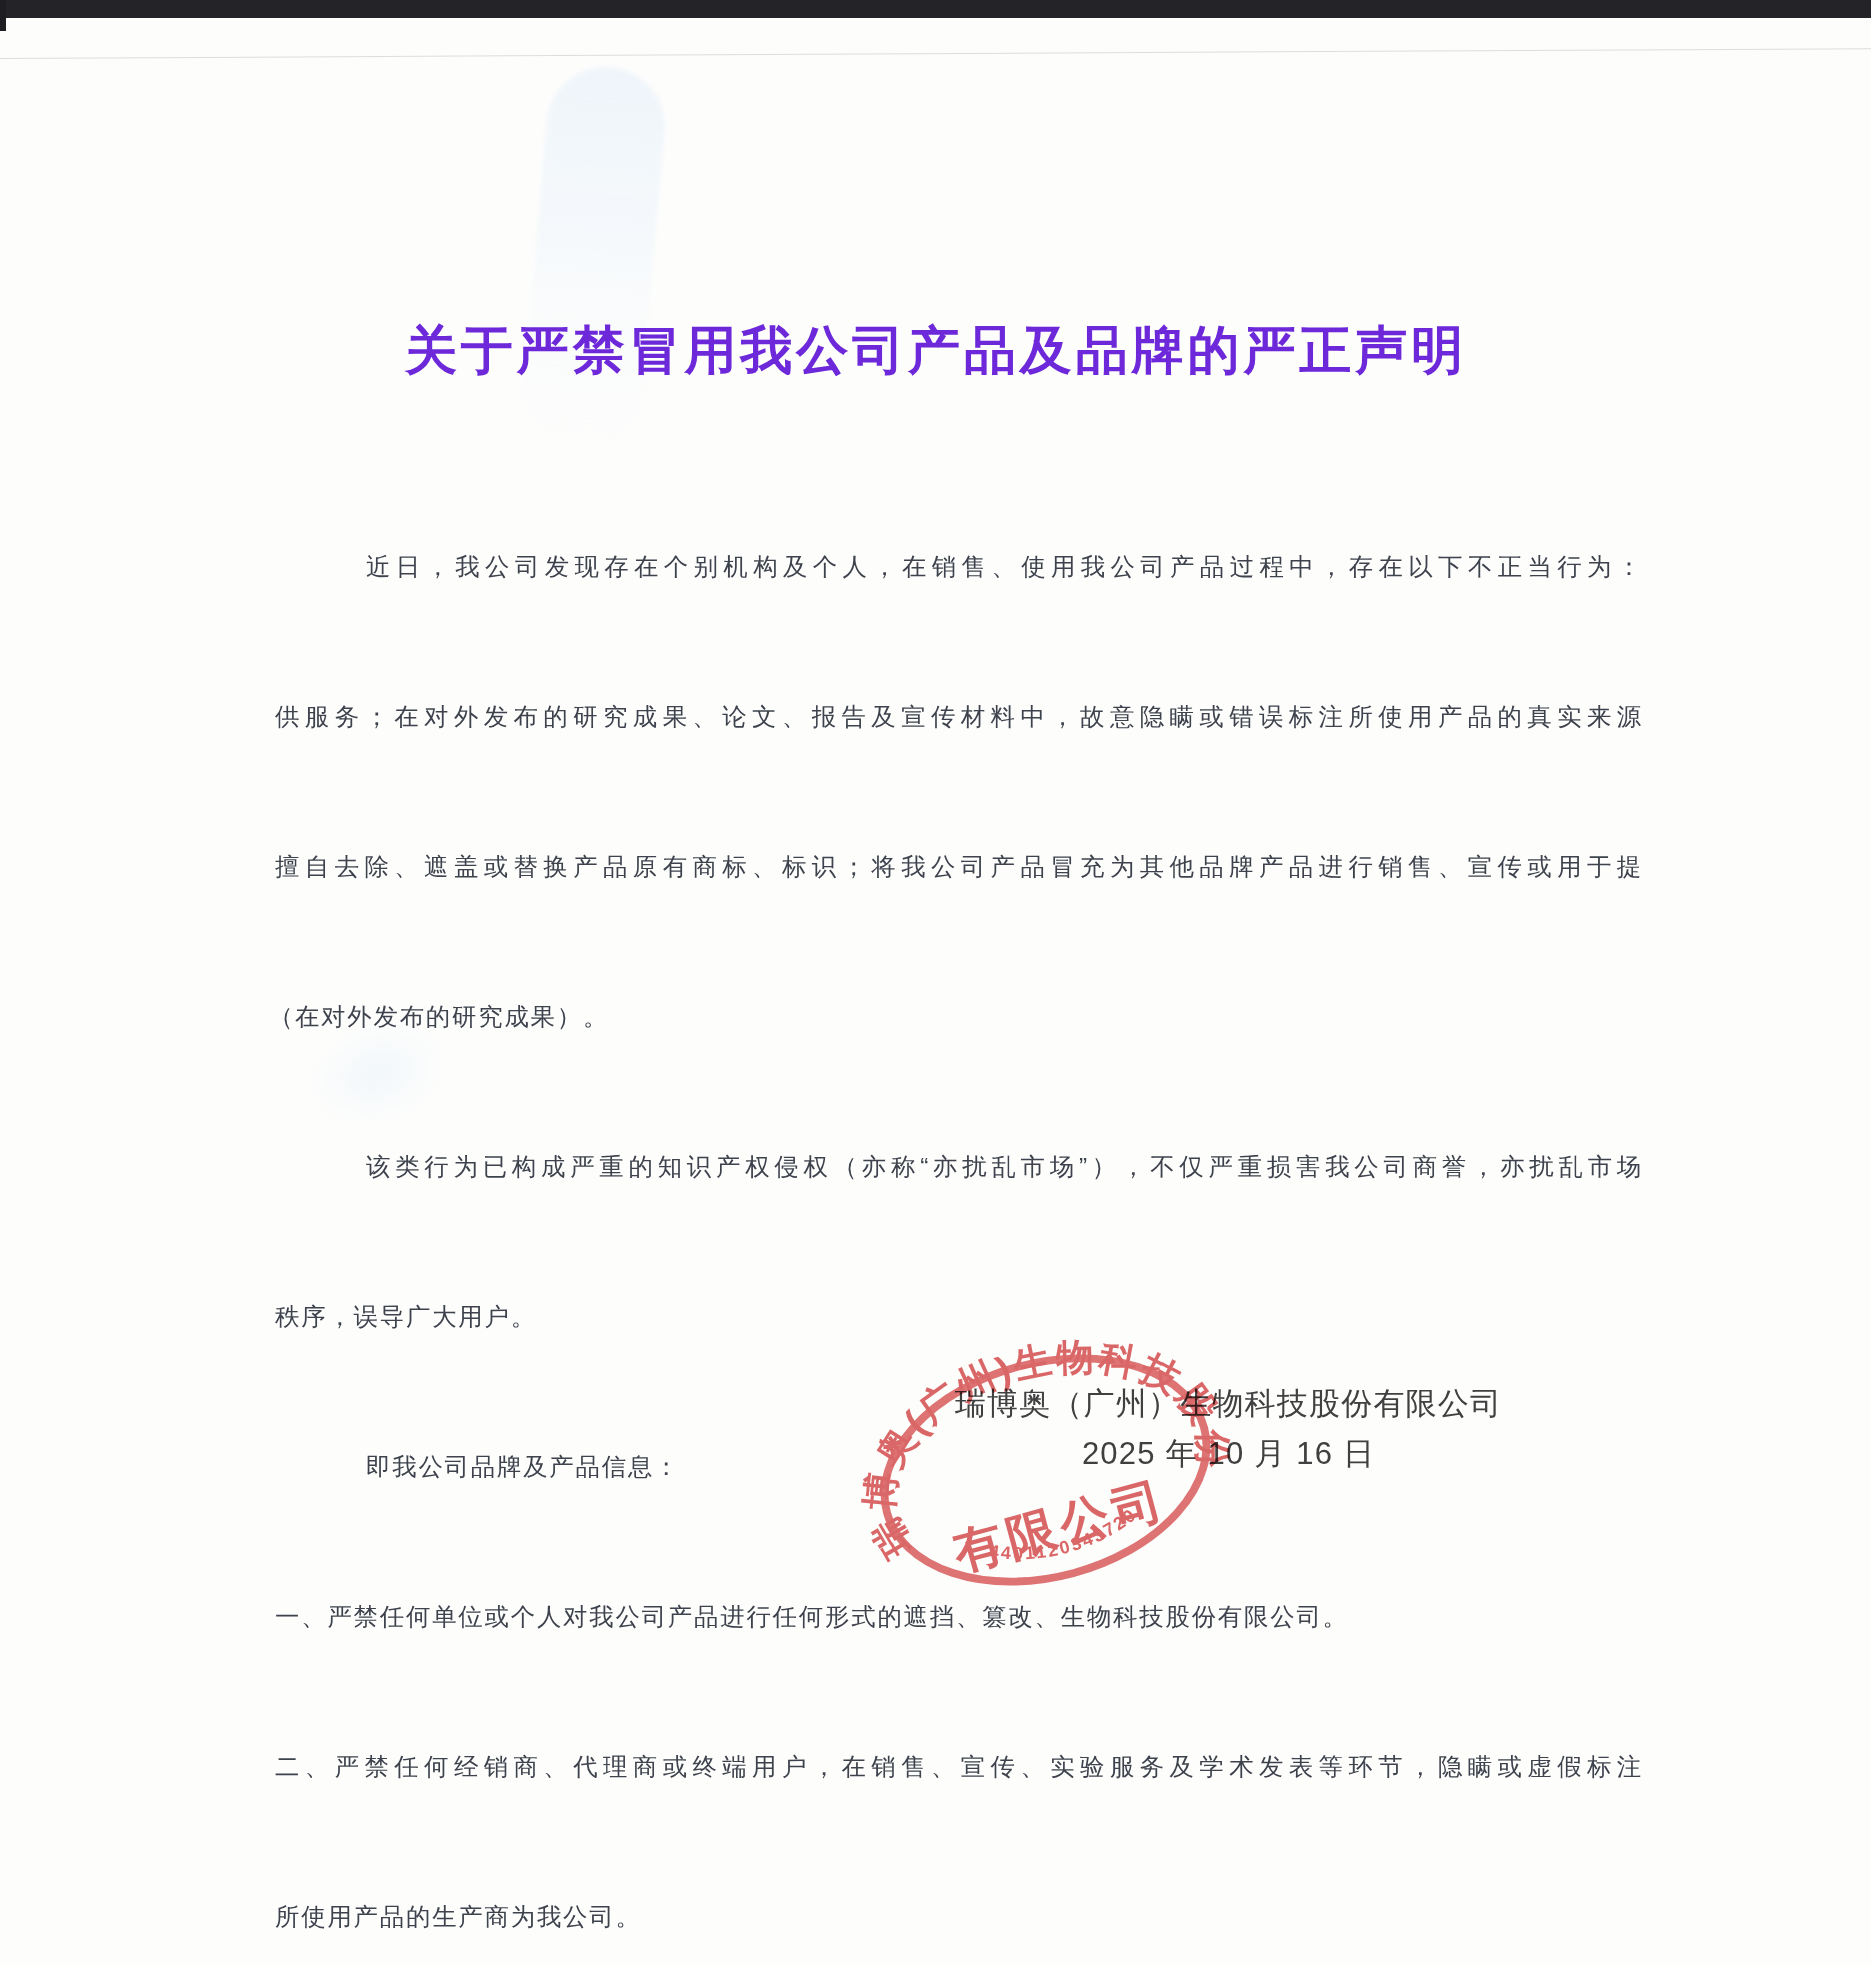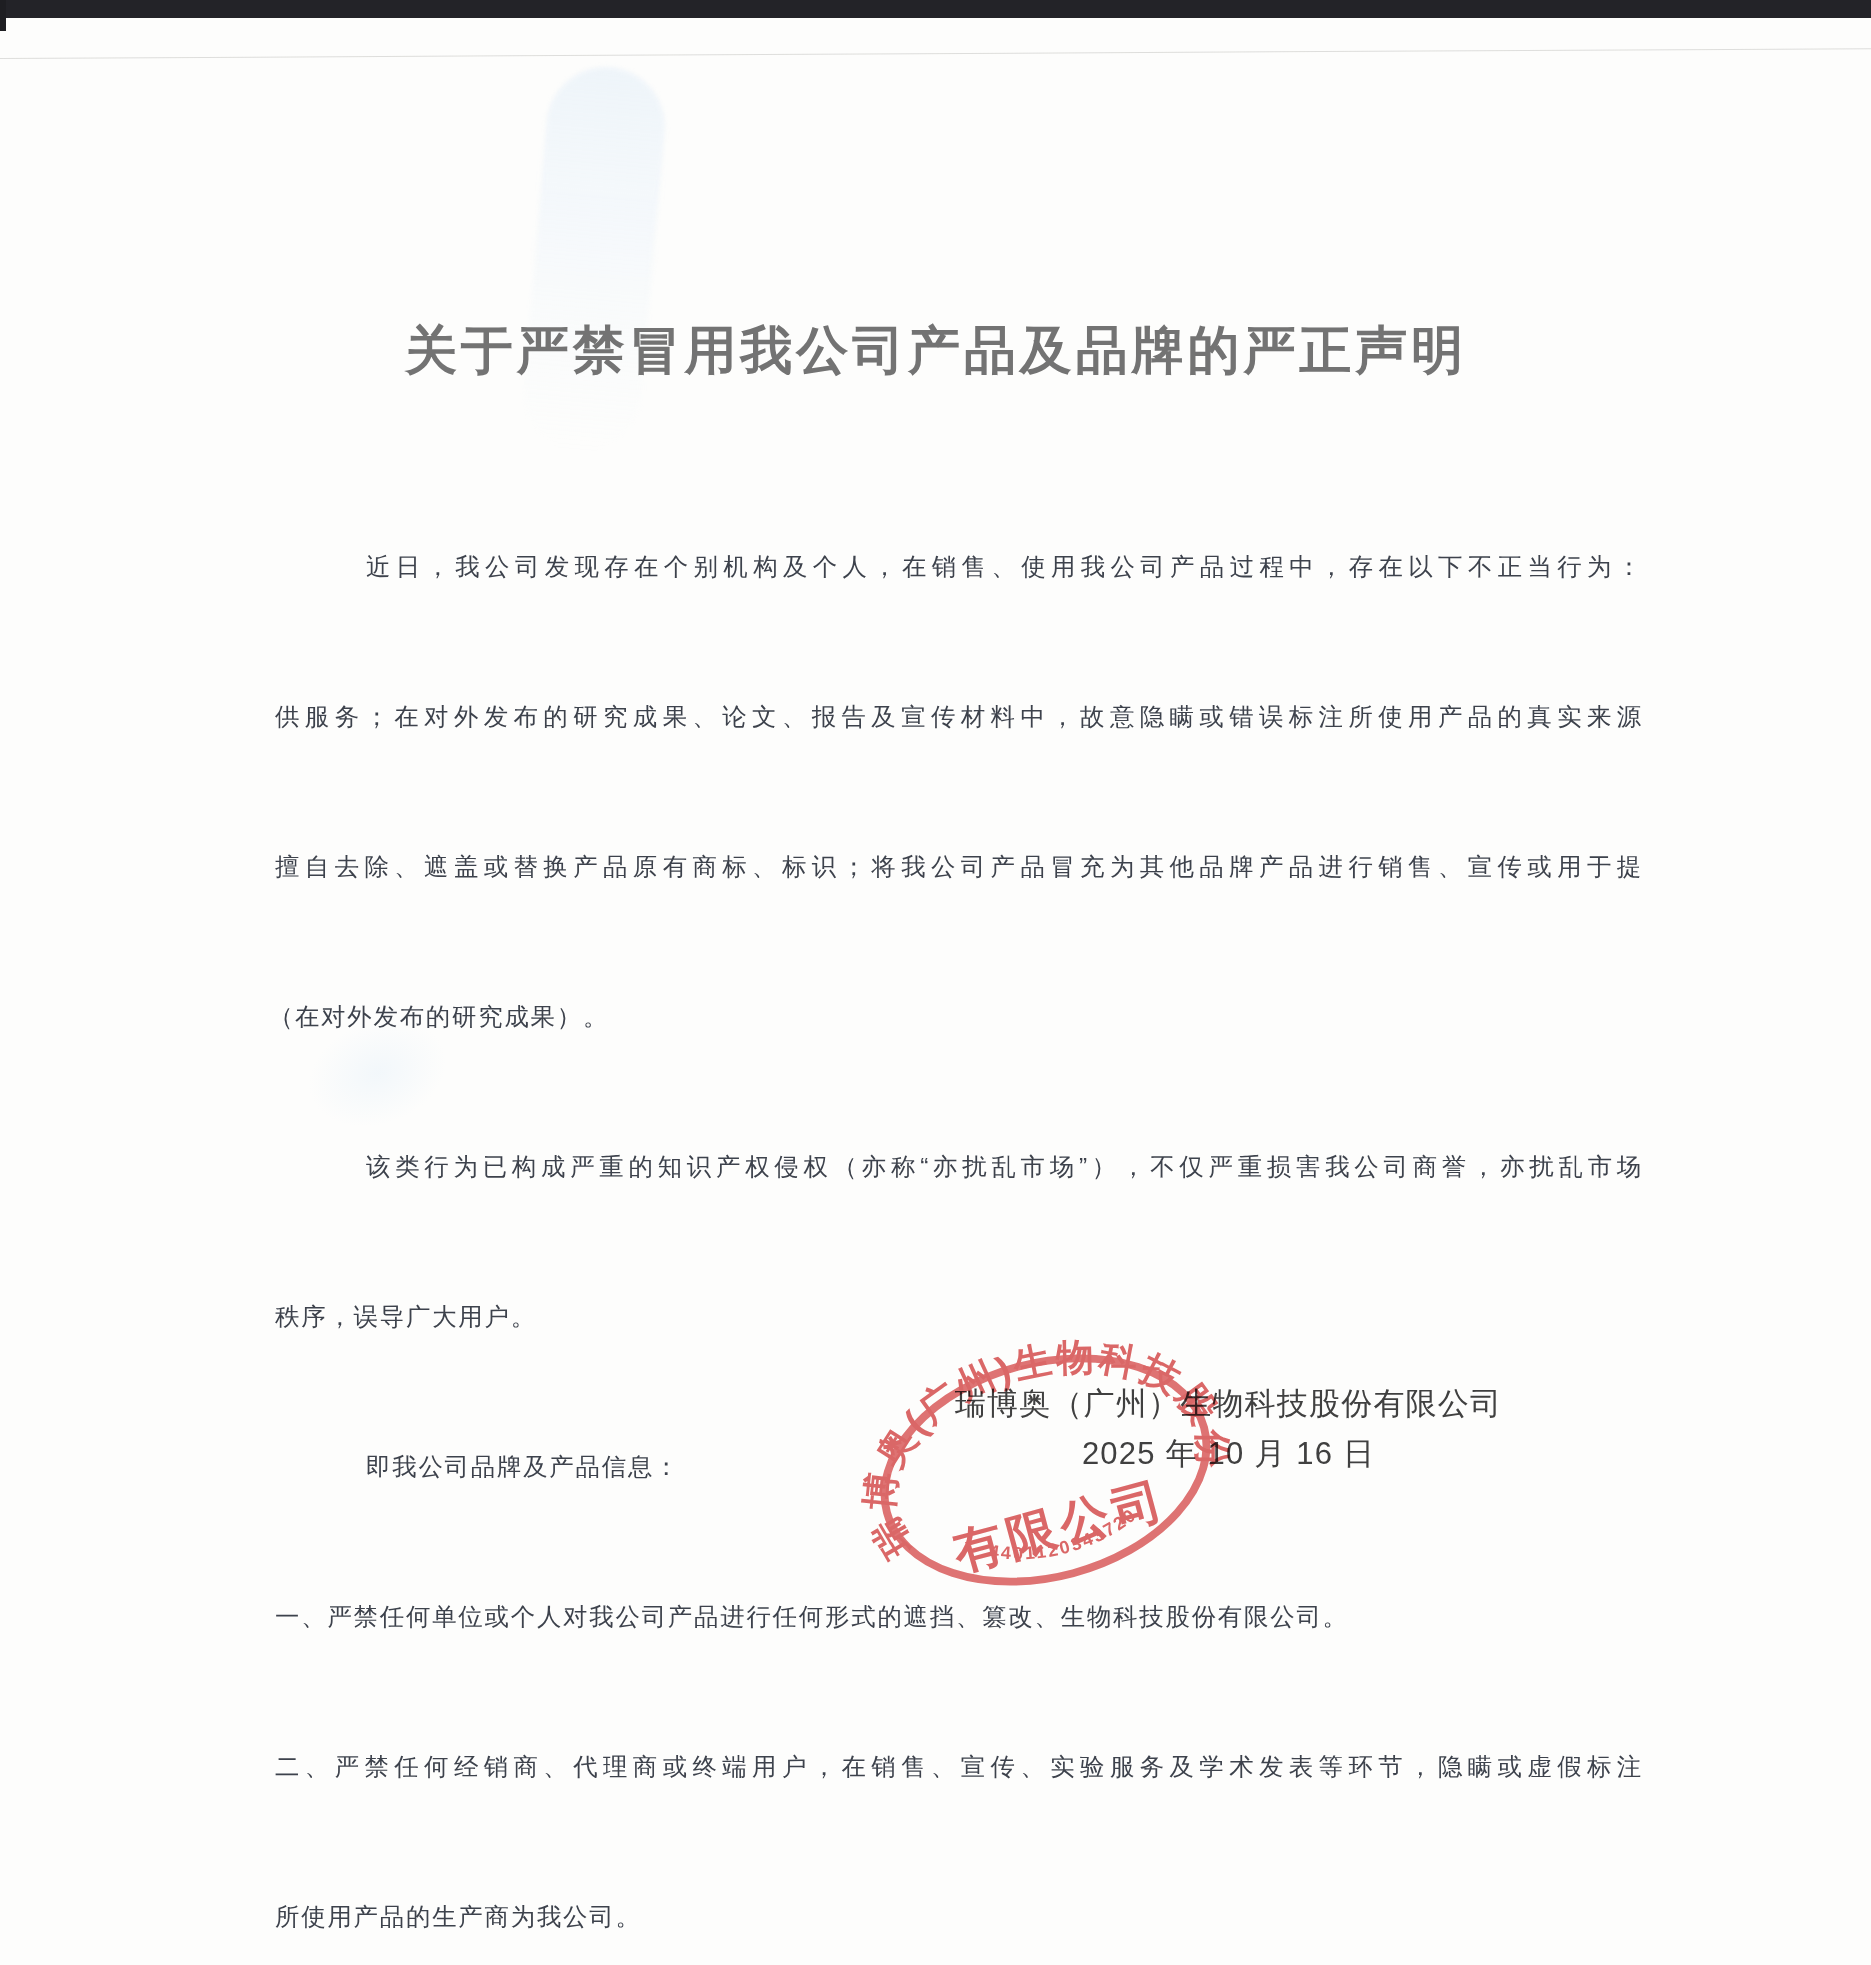--- a/index.html
+++ b/index.html
@@ -10,21 +10,21 @@
   .scan-notch{position:absolute;left:0;top:0;width:5.5px;height:31px;background:#1e1e22}
   .paper-edge{position:absolute;left:-3.9px;top:58px;width:1883px;height:1.2px;background:#d6d6d3;
               transform:rotate(-0.3deg);transform-origin:0 0;opacity:.8}
   .streak1{position:absolute;left:535px;top:67px;width:118px;height:385px;
            background:linear-gradient(180deg,rgba(213,230,246,.38),rgba(224,238,250,.14) 60%,transparent);
            transform:rotate(5deg);border-radius:59px;filter:blur(2.4px)}
   .streak2{position:absolute;left:307px;top:1022px;width:141px;height:102px;
            background:radial-gradient(closest-side,rgba(214,232,247,.28),transparent);transform:rotate(-20deg)}
   
   .title{position:absolute;left:0;top:323px;width:100%;text-align:center;
-         font-size:52px;line-height:55px;font-weight:700;letter-spacing:3.9px;color:#737373}
+         font-size:52px;line-height:55px;font-weight:700;letter-spacing:3.9px;color:#6d28d9}
   .doc-body{position:absolute;left:275px;top:442px;width:1368px;
             font-size:24.4px;line-height:50px;letter-spacing:1.8px;white-space:pre-wrap}
   .line{height:50px;overflow:visible}
   .full{text-align:justify;text-align-last:justify}
   .ind{text-indent:91px}
   .hang{margin-left:-6.3px}
   .sig{position:absolute;left:916px;top:1379px;width:625px;text-align:center;
        font-size:31px;line-height:50px;letter-spacing:1.2px;color:#404040}
   
   .seal{position:absolute;left:857px;top:1344px;width:377px;height:252px;

